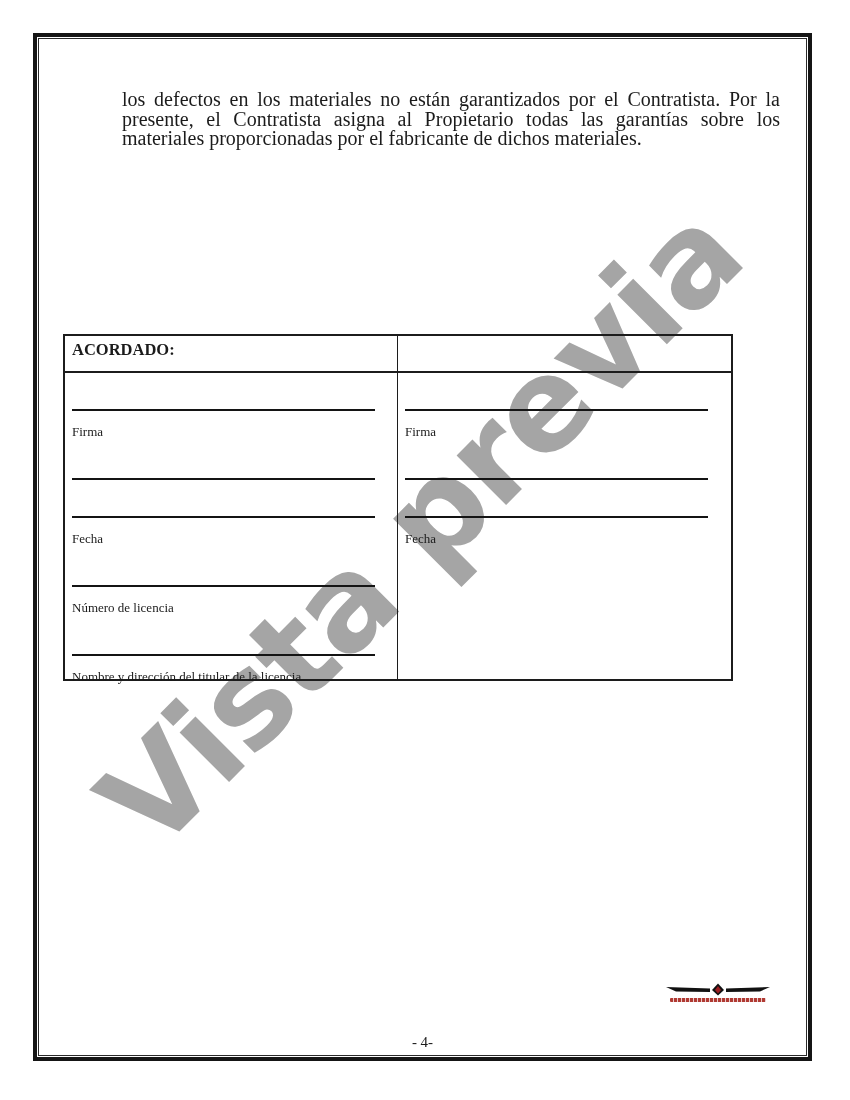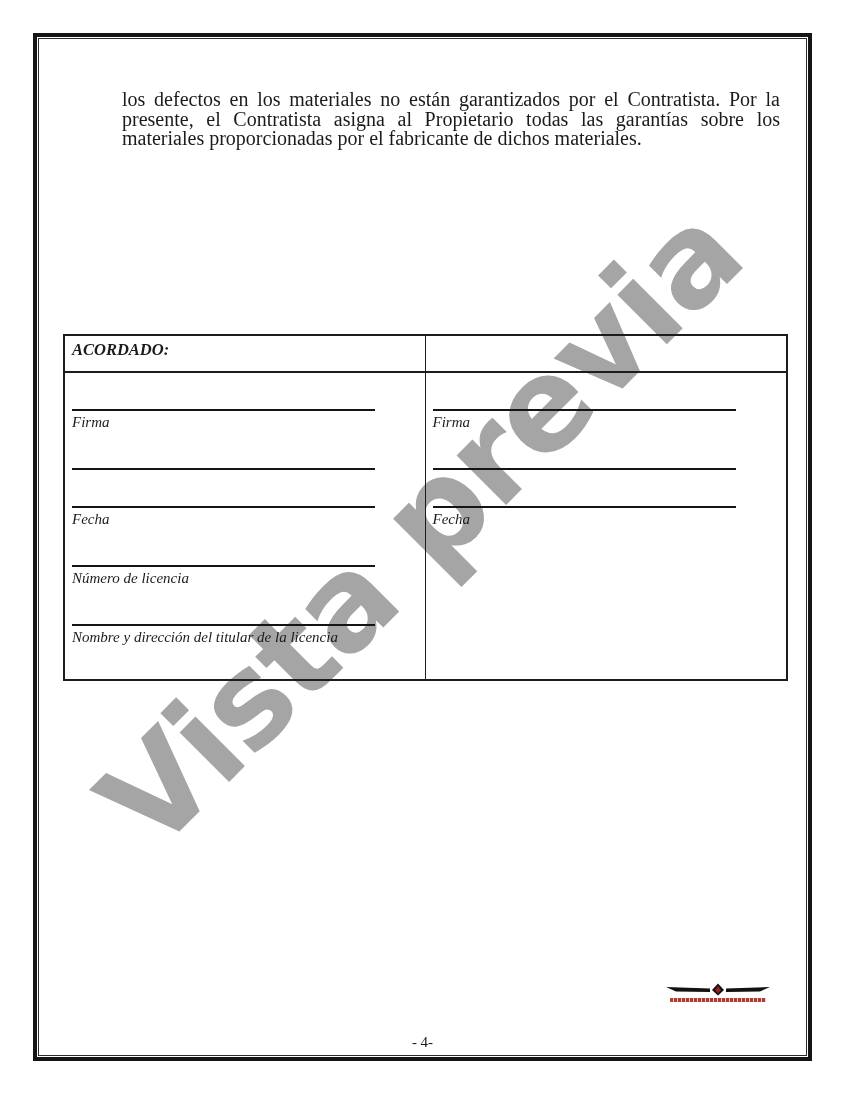--- a/index.html
+++ b/index.html
@@ -61,25 +61,24 @@
     width: 658px;
     font-size: 20px;
     line-height: 19.5px;
     text-align: justify;
   }
   
   .agr-table {
     position: absolute;
     left: 26px;
     top: 297px;
-    width: 725px;
+    width: 670px;
     box-sizing: border-box;
     border: 2px solid #1c1c1c;
     background: transparent;
-    font-style: italic;
   }
   .agr-row { display: flex; }
   .agr-row.header {
     height: 37px;
     border-bottom: 2px solid #1c1c1c;
     box-sizing: border-box;
   }
   .agr-row.body { height: 306px; box-sizing: border-box; }
   .agr-cell {
     width: 50%;
@@ -93,23 +92,23 @@
     line-height: 21px;
   }
   .sig-group { margin-top: 36px; }
   .sig-group.first { margin-top: 33px; }
   .sig-line {
     width: 303px;
     height: 0;
     border-top: 2px solid #141414;
   }
   .sig-label {
-    font-size: 15px;
+    font-size: 13px;
     line-height: 20px;
-    margin-top: 1px;
+    margin-top: 11px;
     white-space: nowrap;
   }
   
   .page-number {
     position: absolute;
     left: 0;
     top: 997px;
     width: 100%;
     text-align: center;
     font-size: 15px;

